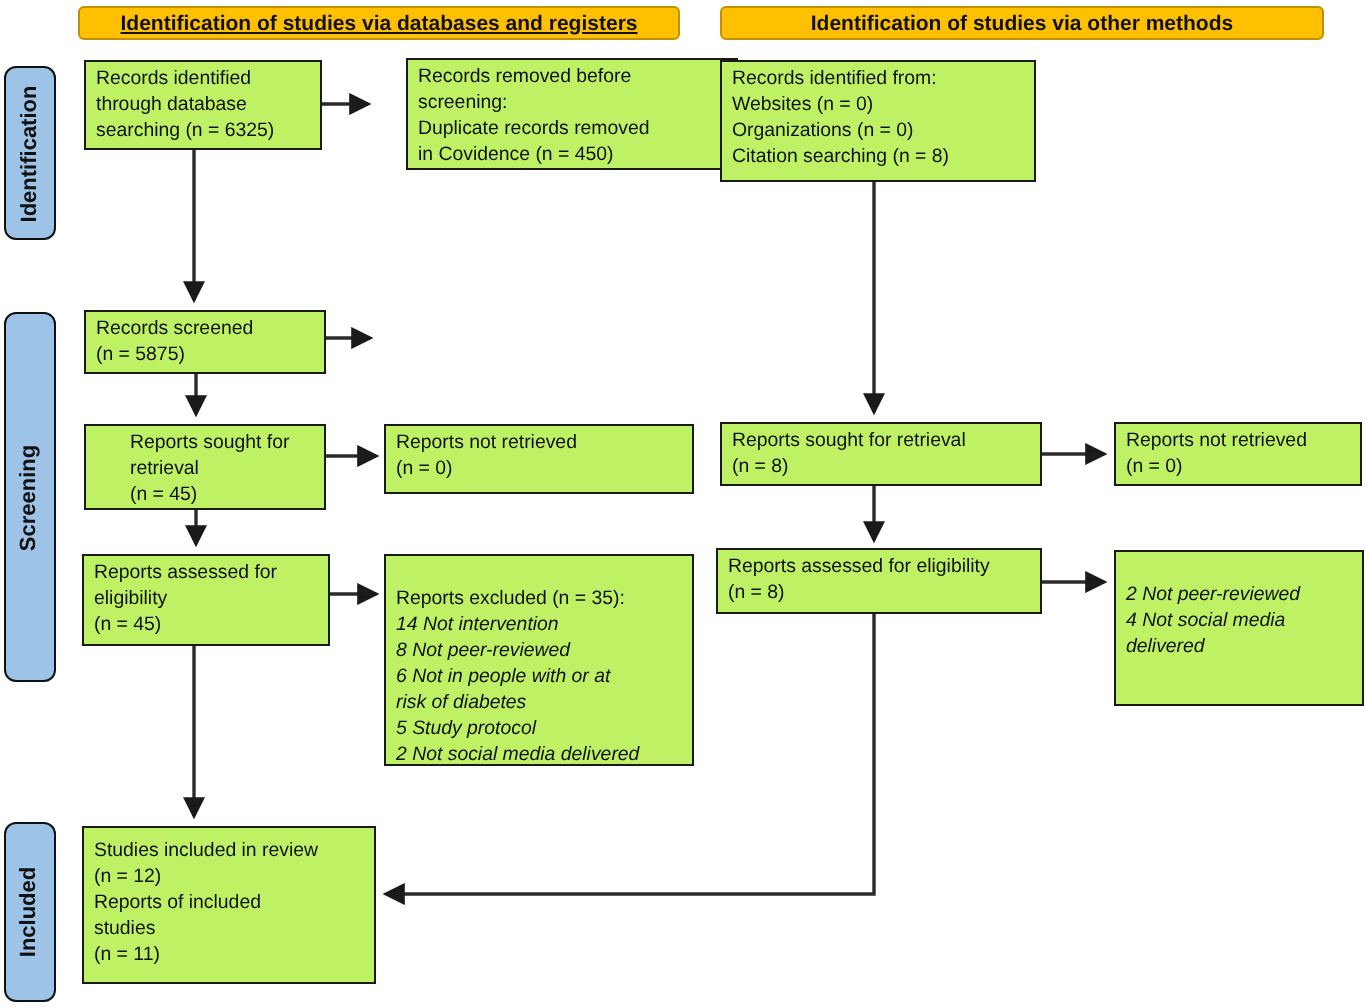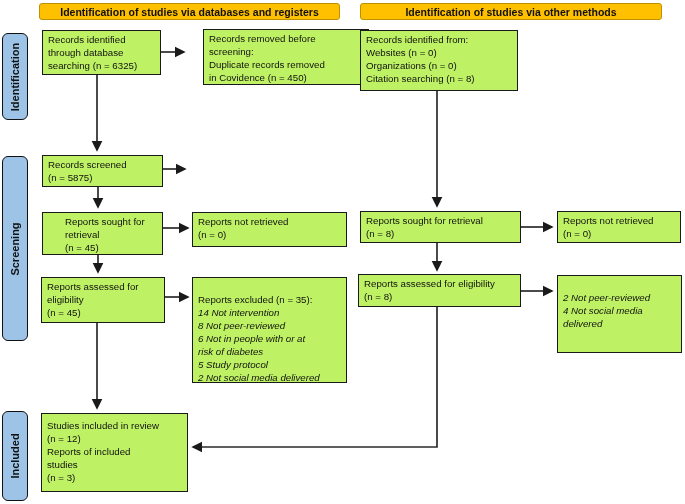--- a/index.html
+++ b/index.html
@@ -93,21 +93,21 @@
       <line x1="165" y1="297" x2="188" y2="297" marker-end="url(#arr)"></line>
       <line x1="97" y1="323" x2="97" y2="408" marker-end="url(#arr)"></line>
       <line x1="437" y1="91" x2="437" y2="206" marker-end="url(#arr)"></line>
       <line x1="521" y1="227" x2="552" y2="227" marker-end="url(#arr)"></line>
       <line x1="437" y1="243" x2="437" y2="270" marker-end="url(#arr)"></line>
       <line x1="520" y1="291" x2="552" y2="291" marker-end="url(#arr)"></line>
       <path d="M437,307 L437,447 L193,447" marker-end="url(#arr)"></path>
     </g>
   </svg>
 
-  <div class="hdr" style="left:39px; top:3px; width:301px; height:17px;">Identification of studies via databases and registers</div>
+  <div class="hdr" style="left:39px; top:3px; width:301px; height:17px;text-decoration:underline;">Identification of studies via databases and registers</div>
   <div class="hdr" style="left:360px; top:3px; width:302px; height:17px;">Identification of studies via other methods</div>
 
   <div class="side" style="left:2px; top:33px; width:26px; height:87px;">
     <span>Identification</span>
   </div>
   <div class="side" style="left:2px; top:156px; width:26px; height:185px;">
     <span>Screening</span>
   </div>
   <div class="side" style="left:2px; top:411px; width:26px; height:90px;">
     <span>Included</span>
@@ -164,15 +164,15 @@
   <div class="box" style="left:557px; top:275px; width:125px; height:78px;">
     <span class="detail">2 Not peer-reviewed
 4 Not social media
 delivered</span>
   </div>
 
   <div class="box" style="left:41px; top:413px; width:147px; height:79px; padding-top:5px;">Studies included in review
 (n = 12)
 Reports  of included
 studies
-(n = 3)</div>
+(n = 11)</div>
 
 </div>
 
 </body></html>

